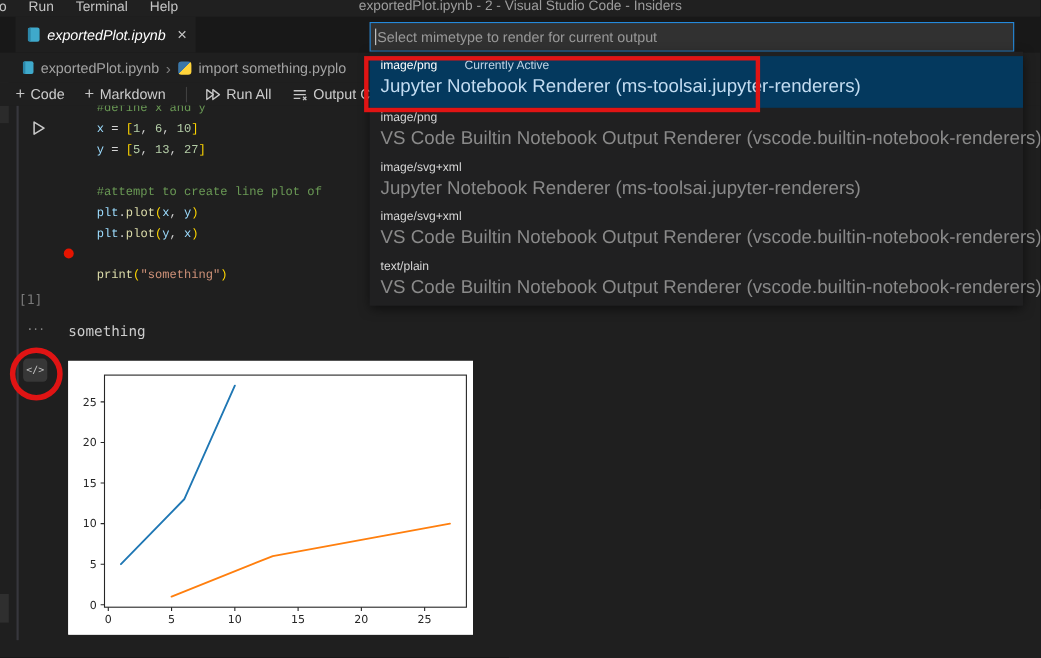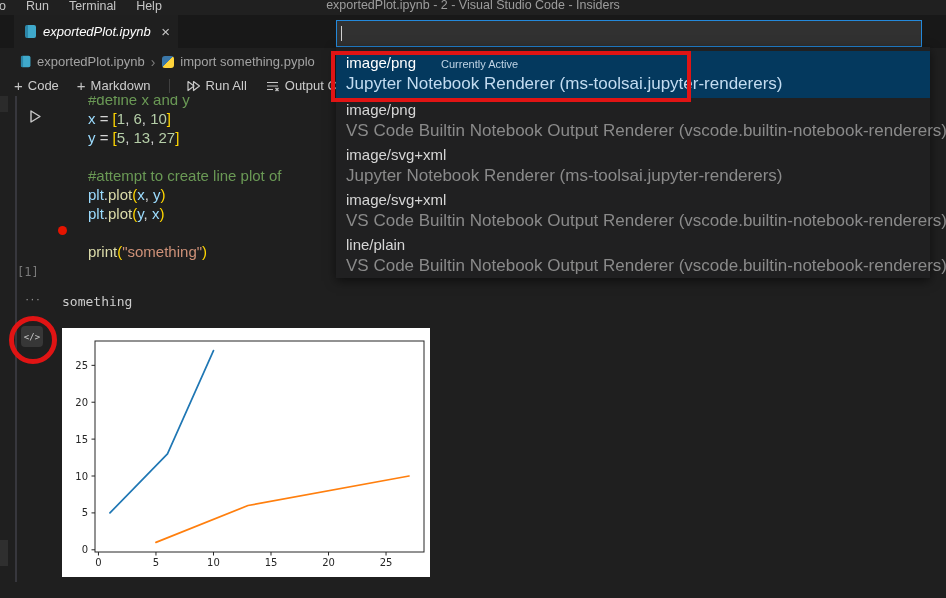--- a/index.html
+++ b/index.html
@@ -35,22 +35,22 @@
   .plus { font-size:15px; color:#c5c5c5; line-height:1; }
   
   .book-icon { width:11px; height:13px; background:#3fa9cb; border-radius:2px;
                border-left:3px solid #2c86a8; flex:0 0 auto; }
   .py-icon { width:12px; height:12px; border-radius:3px; flex:0 0 auto;
              background:linear-gradient(135deg,#3b77a8 0 50%,#ffd43b 50% 100%); }
   
   .cell-border { position:absolute; left:15px; top:96px; width:2px; height:486px; background:#37373d; }
   .edge-strip { position:absolute; left:0; width:8px; }
   .run-btn { position:absolute; left:27px; top:108px; }
-  .code { position:absolute; left:88px; top:90px; font-family:Liberation Sans, sans-serif;
-          font-size:15px; line-height:19px; white-space:pre; z-index:1; }
+  .code { position:absolute; left:88px; top:90px; font-family:Liberation Mono, monospace;
+          font-size:11px; line-height:19px; white-space:pre; z-index:1; }
   .tok-cmt { color:#6a9955; } .tok-var { color:#9cdcfe; } .tok-op { color:#d4d4d4; }
   .tok-num { color:#b5cea8; } .tok-brk { color:#ffd700; } .tok-fn { color:#dcdcaa; }
   .tok-str { color:#ce9178; }
   .breakpoint { position:absolute; left:58px; top:226px; width:9px; height:9px;
                 border-radius:50%; background:var(--bp,#e51400); }
   .exec-count { position:absolute; left:17px; top:265px; font-family:"DejaVu Sans Mono", monospace;
                 font-size:12px; color:#7a7a7a; }
   .out-ellipsis { position:absolute; left:25px; top:291px; font-size:13px; color:#8f8f8f; letter-spacing:1px; }
   .out-text { position:absolute; left:62px; top:294px; font-family:"DejaVu Sans Mono", monospace;
               font-size:13px; color:#cccccc; }
@@ -62,21 +62,21 @@
   .quickpick { position:absolute; left:336px; top:20px; width:594px; z-index:50; }
   .qp-input { position:relative; width:586px; height:27px; background:#313131;
               border:1px solid var(--accent,#2489db); display:flex; align-items:center; padding-left:4px; }
   .qp-caret { width:1px; height:15px; background:#d0d0d0; }
   .qp-placeholder { font-size:13px; color:#989898; margin-left:1px; white-space:nowrap; }
   .qp-list { position:absolute; left:0; top:27px; width:594px; height:231px; background:#202021;
              box-shadow:0 3px 10px rgba(0,0,0,0.55); padding-top:4px; }
   .qp-item { height:45px; padding:3px 0 0 10px; cursor:default; }
   .qp-item.selected { height:47px; background:var(--sel,#04395e); }
   .qp-label-row { display:flex; align-items:baseline; }
-  .qp-label { font-size:15px; color:#d6d6d6; white-space:nowrap; }
+  .qp-label { font-size:11px; color:#d6d6d6; white-space:nowrap; }
   .qp-badge { font-size:11px; color:#c0d4e5; margin-left:25px; white-space:nowrap; }
   .qp-detail { font-size:17px; color:#8a8a8a; margin-top:3px; white-space:nowrap; }
   .qp-item.selected .qp-label { color:#ffffff; }
   .qp-item.selected .qp-detail { color:#c3dcf1; }
   
   .ann-box { position:absolute; left:331px; top:51px; width:360px; height:51px;
              border:4px solid var(--ann,#e01414); z-index:100; pointer-events:none; }
   .ann-circle { position:absolute; left:9px; top:316px; width:48px; height:48px; border-radius:50%;
                 border:5px solid var(--ann,#e01414); z-index:100; pointer-events:none; }
 </style>
@@ -187,20 +187,21 @@
         <path d="M2 3.5 H13 M2 7 H13 M2 10.5 H8" stroke="#c8c8c8" stroke-width="1.2" fill="none"></path>
         <path d="M10.5 9 L13.5 12 M13.5 9 L10.5 12" stroke="#c8c8c8" stroke-width="1.2"></path>
       </svg>
       <span class="lbl">Output C</span>
     </span>
   </div>
 
   <div class="quickpick">
     <div class="qp-input">
       <span class="qp-caret"></span>
+      <span class="qp-placeholder">Select mimetype to render for current output</span>
     </div>
     <div class="qp-list" id="qp-list">
         <div class="qp-item selected">
           <div class="qp-label-row">
             <span class="qp-label">image/png</span>
             <span class="qp-badge">Currently Active</span>
           </div>
           <div class="qp-detail">Jupyter Notebook Renderer (ms-toolsai.jupyter-renderers)</div>
         </div>
         <div class="qp-item">
@@ -216,21 +217,21 @@
           <div class="qp-detail">Jupyter Notebook Renderer (ms-toolsai.jupyter-renderers)</div>
         </div>
         <div class="qp-item">
           <div class="qp-label-row">
             <span class="qp-label">image/svg+xml</span>
           </div>
           <div class="qp-detail">VS Code Builtin Notebook Output Renderer (vscode.builtin-notebook-renderers)</div>
         </div>
         <div class="qp-item">
           <div class="qp-label-row">
-            <span class="qp-label">line/plain</span>
+            <span class="qp-label">text/plain</span>
           </div>
           <div class="qp-detail">VS Code Builtin Notebook Output Renderer (vscode.builtin-notebook-renderers)</div>
         </div>
       </div>
   </div>
 
   <div class="ann-box"></div>
   <div class="ann-circle"></div>
 
 </div>

